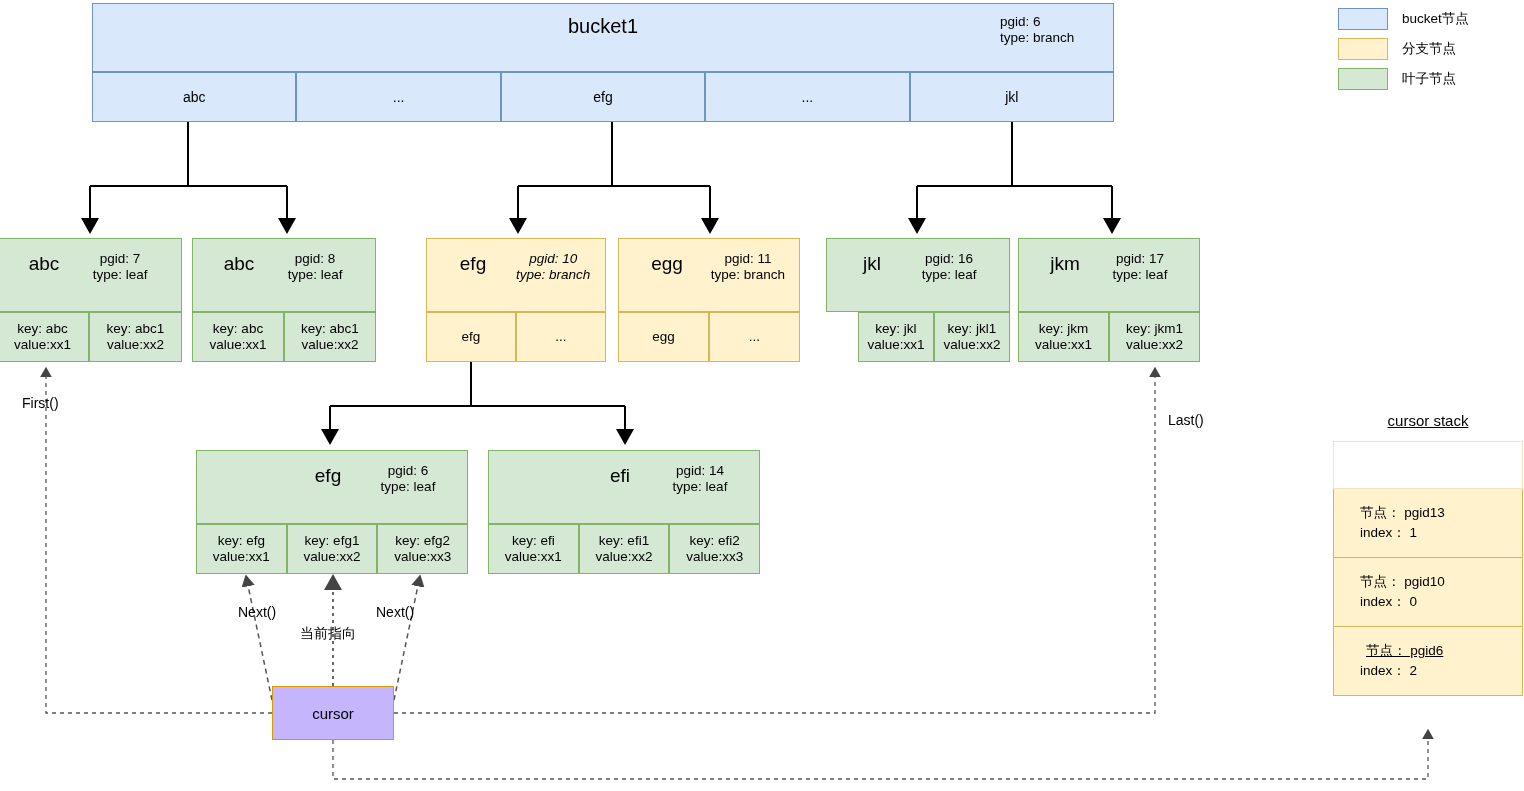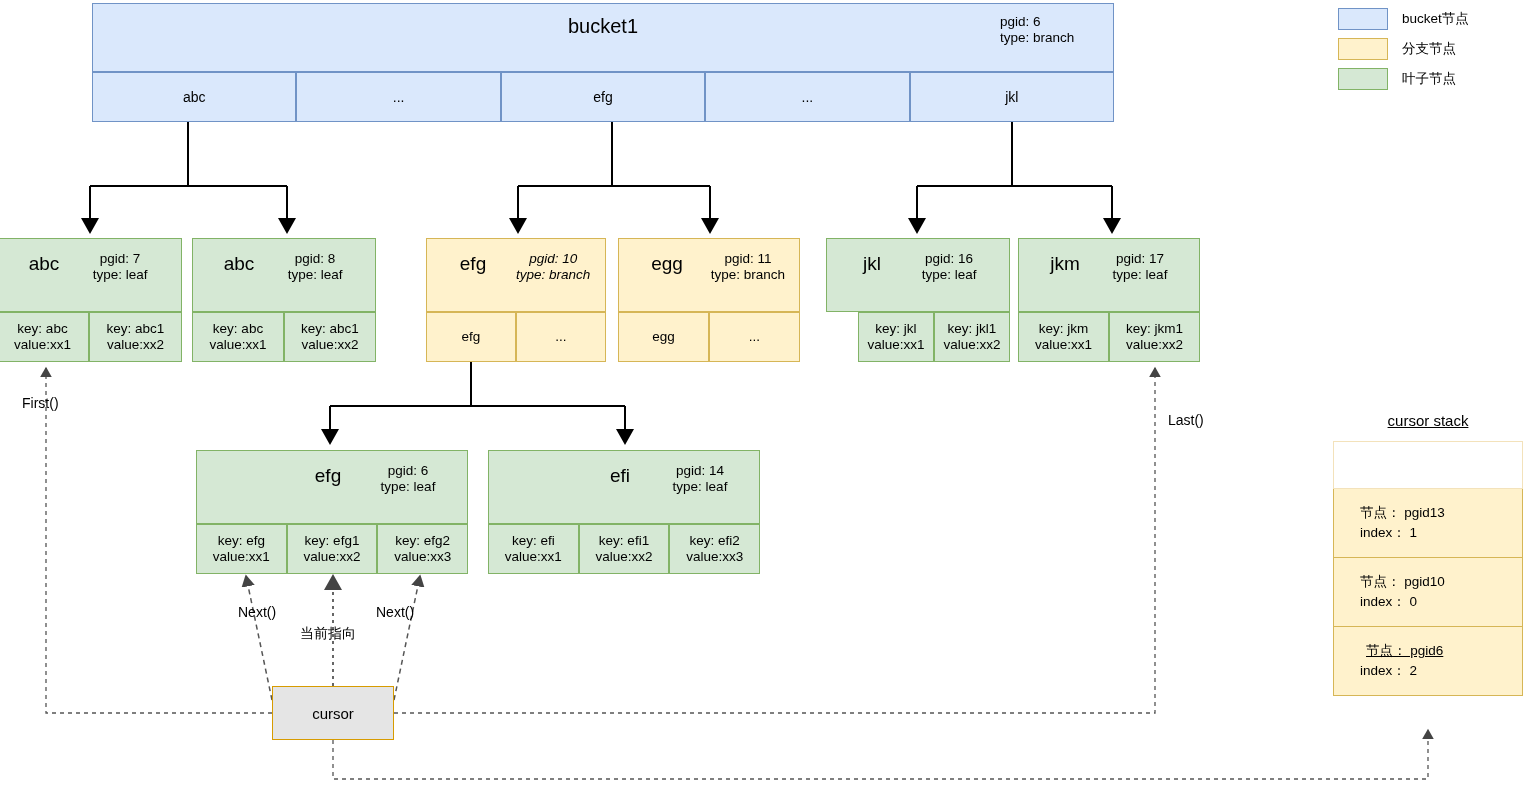--- a/index.html
+++ b/index.html
@@ -28,21 +28,21 @@
     flex:1 1 0;box-sizing:border-box;
     display:flex;flex-direction:column;align-items:center;justify-content:center;
     font-size:13.5px;line-height:16px;text-align:center;
   }
 
   
   .blue   {background:#dae8fc;border:1px solid #7093c6;}
   .blue-c {background:#dae8fc;border:1px solid #7093c6;}
   .yellow {background:#fff2cc;border:1px solid #d6b656;}
   .green  {background:#d5e8d4;border:1px solid #82b366;}
-  .orange {background:#e5e5e5;border:1px solid #d79b00;}
+  .orange {background:#c4b5fd;border:1px solid #d79b00;}
 
   .bucket-head{
     position:absolute;left:92px;top:3px;width:1022px;height:69px;
     box-sizing:border-box;
   }
   .bucket-head .title{top:12px;font-size:20px;}
   .bucket-row{
     position:absolute;left:92px;top:72px;width:1022px;height:50px;
   }
   .bucket-row .cell{font-size:14px;}

